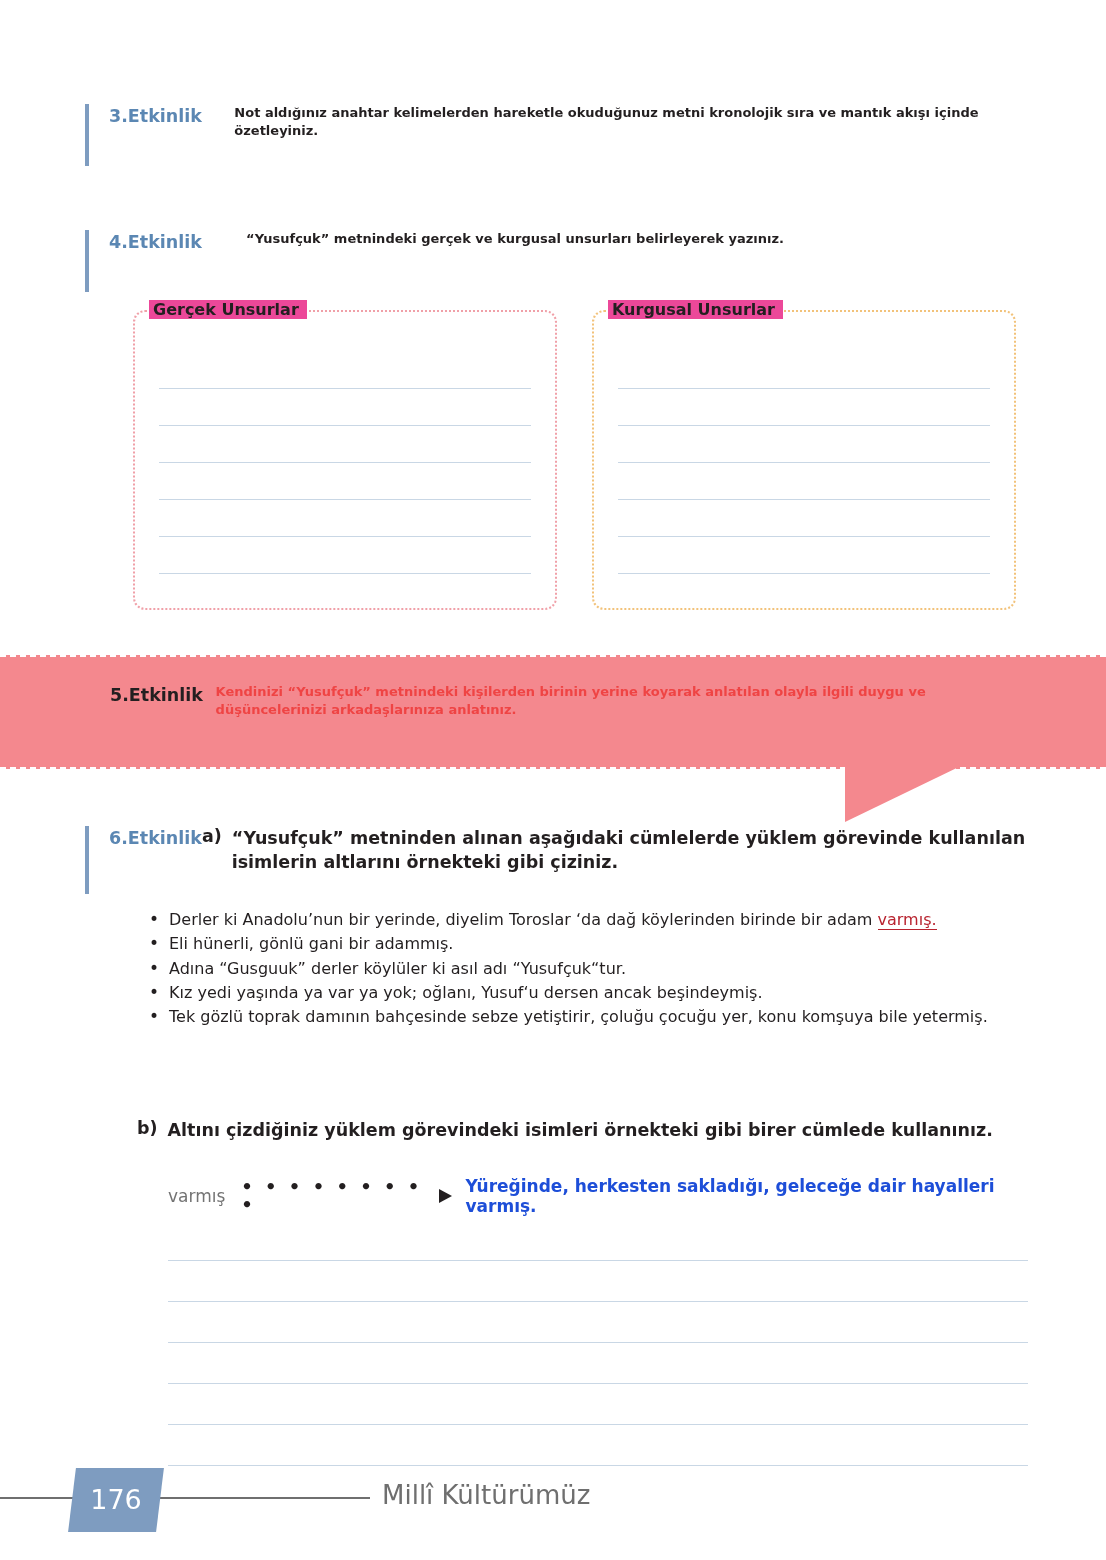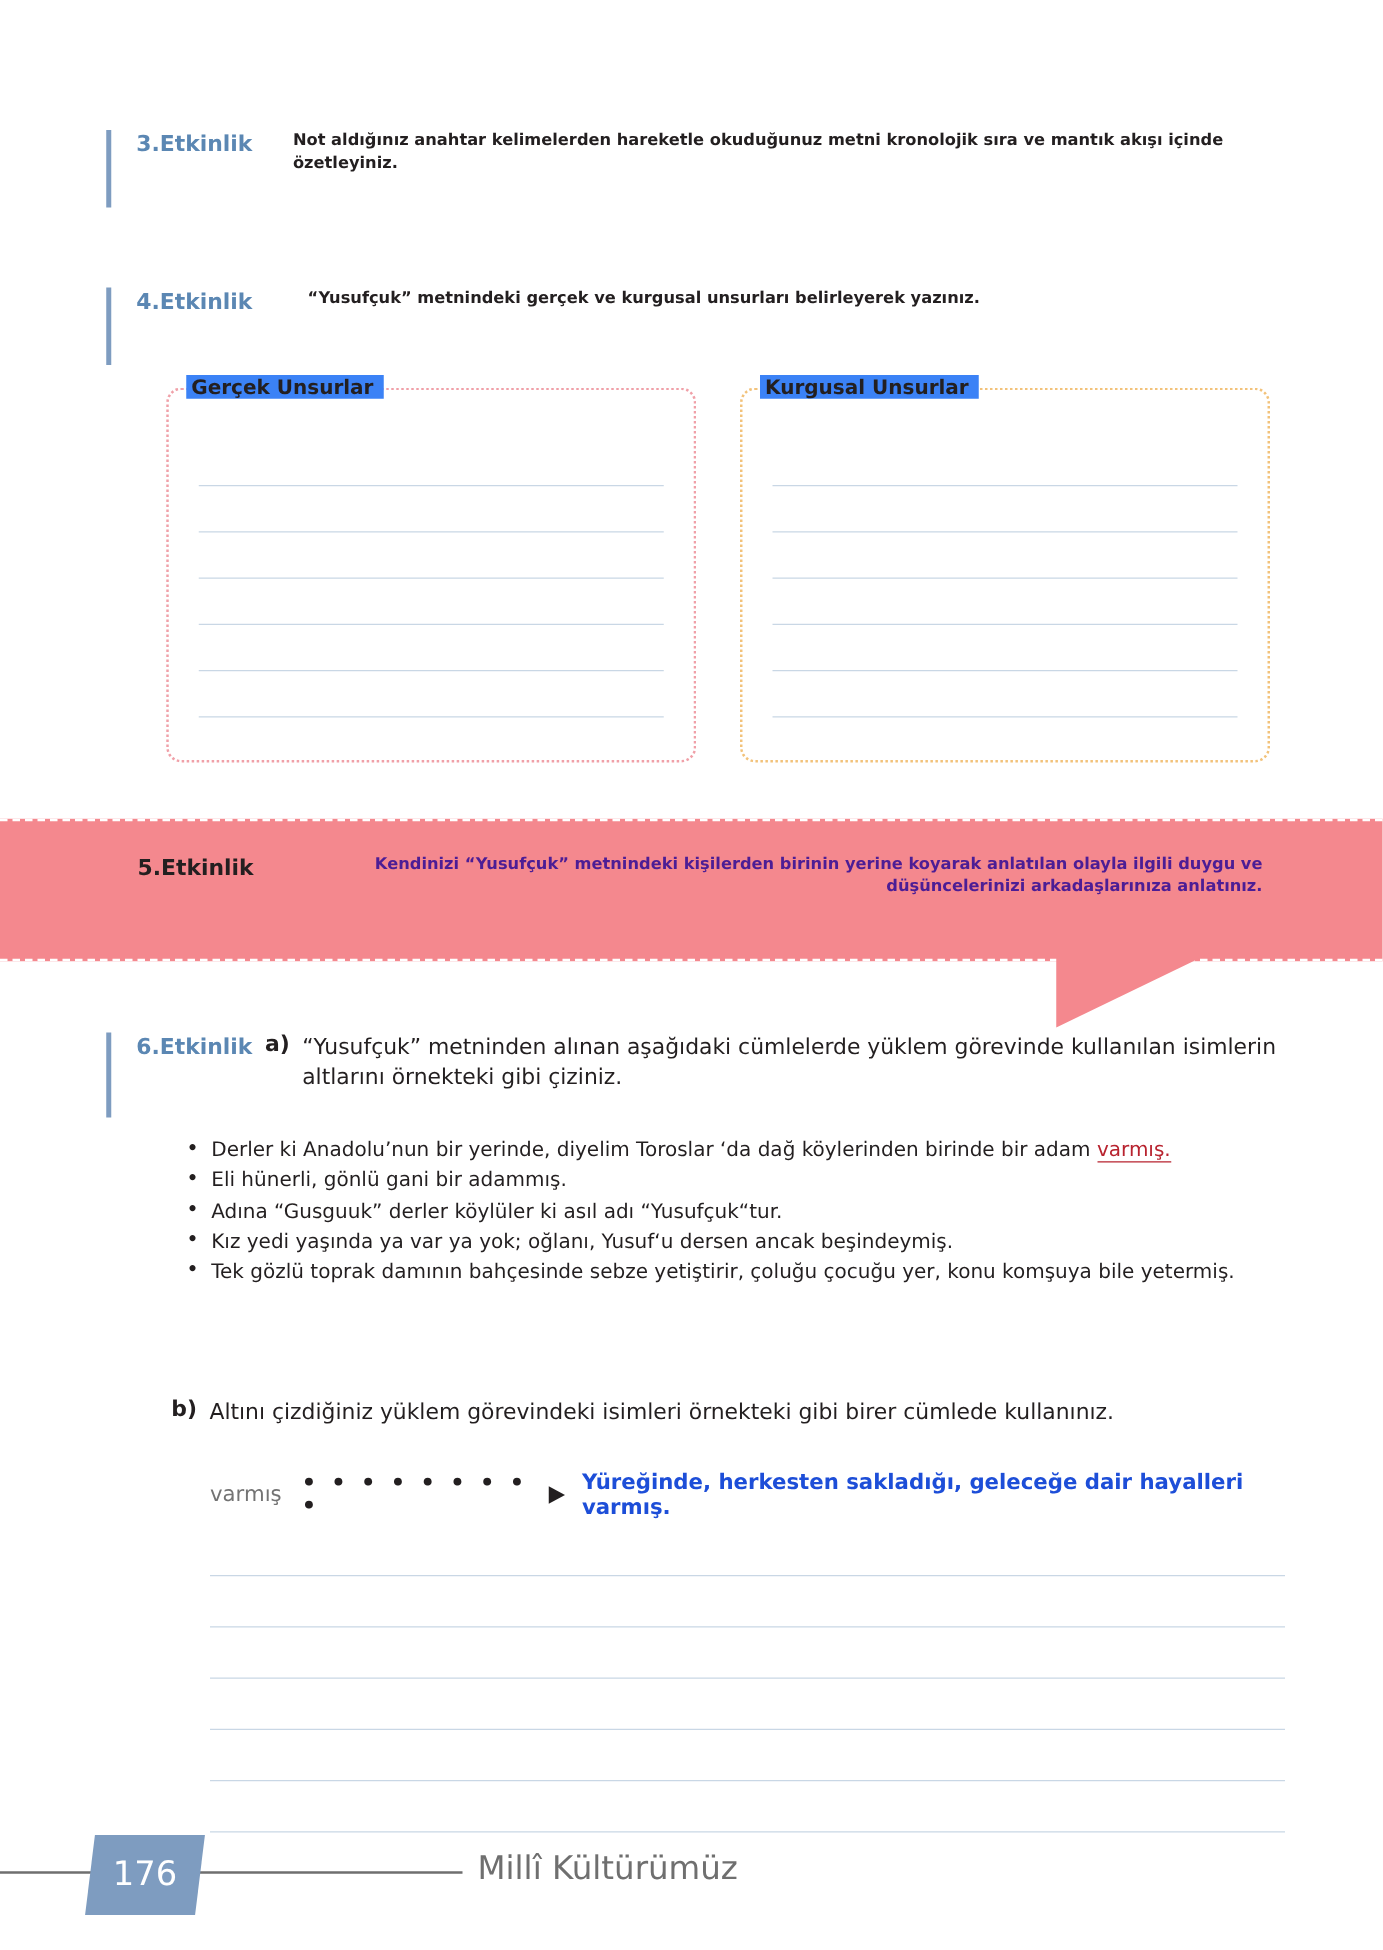--- a/index.html
+++ b/index.html
@@ -72,21 +72,21 @@
 
   
   .box-wrap {
     position: absolute;
     top: 310px;
   }
   .box-title {
     position: absolute;
     top: -12px;
     left: 14px;
-    background: #3b82f6;
+    background: #ec4899;
     padding: 0 8px 0 4px;
     font-weight: bold;
     font-size: 16px;
     color: #231f20;
     z-index: 3;
   }
   .dashbox {
     width: 424px;
     height: 300px;
     border-radius: 12px;
@@ -132,37 +132,37 @@
     left: 110px;
     top: 683px;
     width: 900px;
     display: flex;
     align-items: flex-start;
   }
   #activity5 .act-label {
     color: #231f20;
     width: 135px;
   }
-  #activity5 .act-text { color: #4c1d95; text-align: right; }
+  #activity5 .act-text { color: #ef4444; }
 
   
   #activity6 {
     left: 85px;
     top: 826px;
     width: 950px;
   }
   #activity6 .act-bar { height: 68px; }
   #activity6 .act-label { width: 135px; }
   .sub-letter {
     font-weight: bold;
     font-size: 17.5px;
     margin-right: 10px;
   }
   .act-text-indent {
-    font-weight: normal;
+    font-weight: bold;
     font-size: 17.5px;
     line-height: 1.38;
   }
 
   
   #bullets {
     position: absolute;
     left: 147px;
     top: 908px;
     width: 880px;

